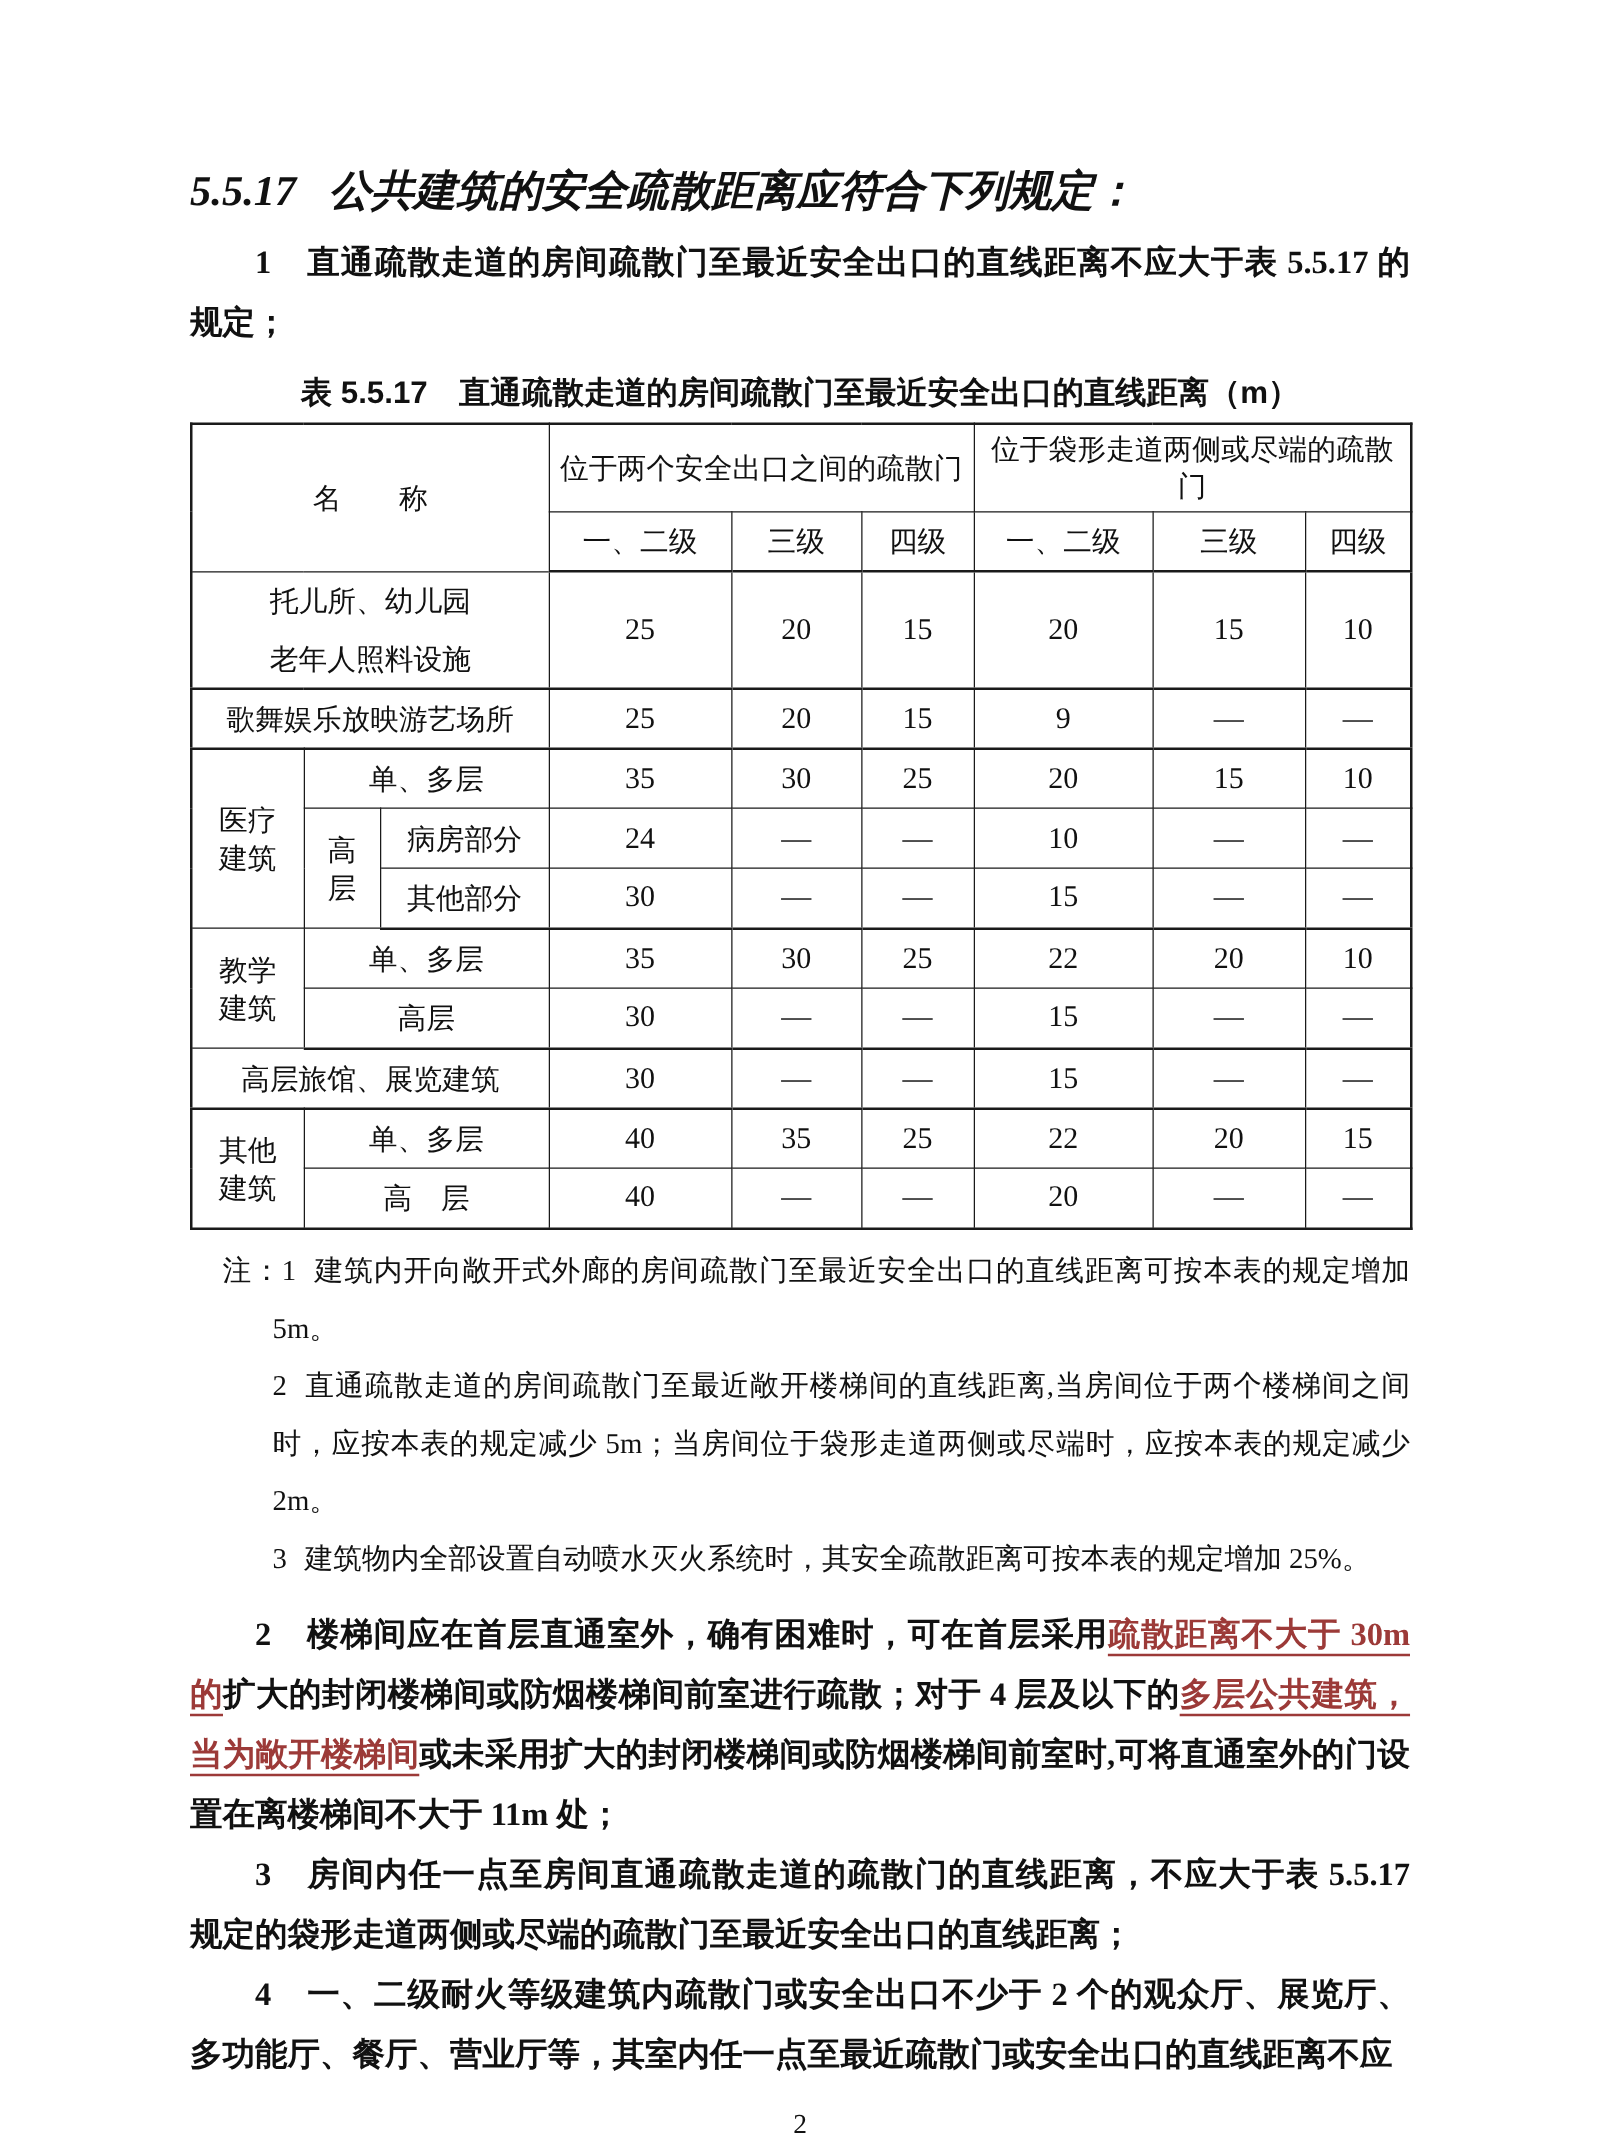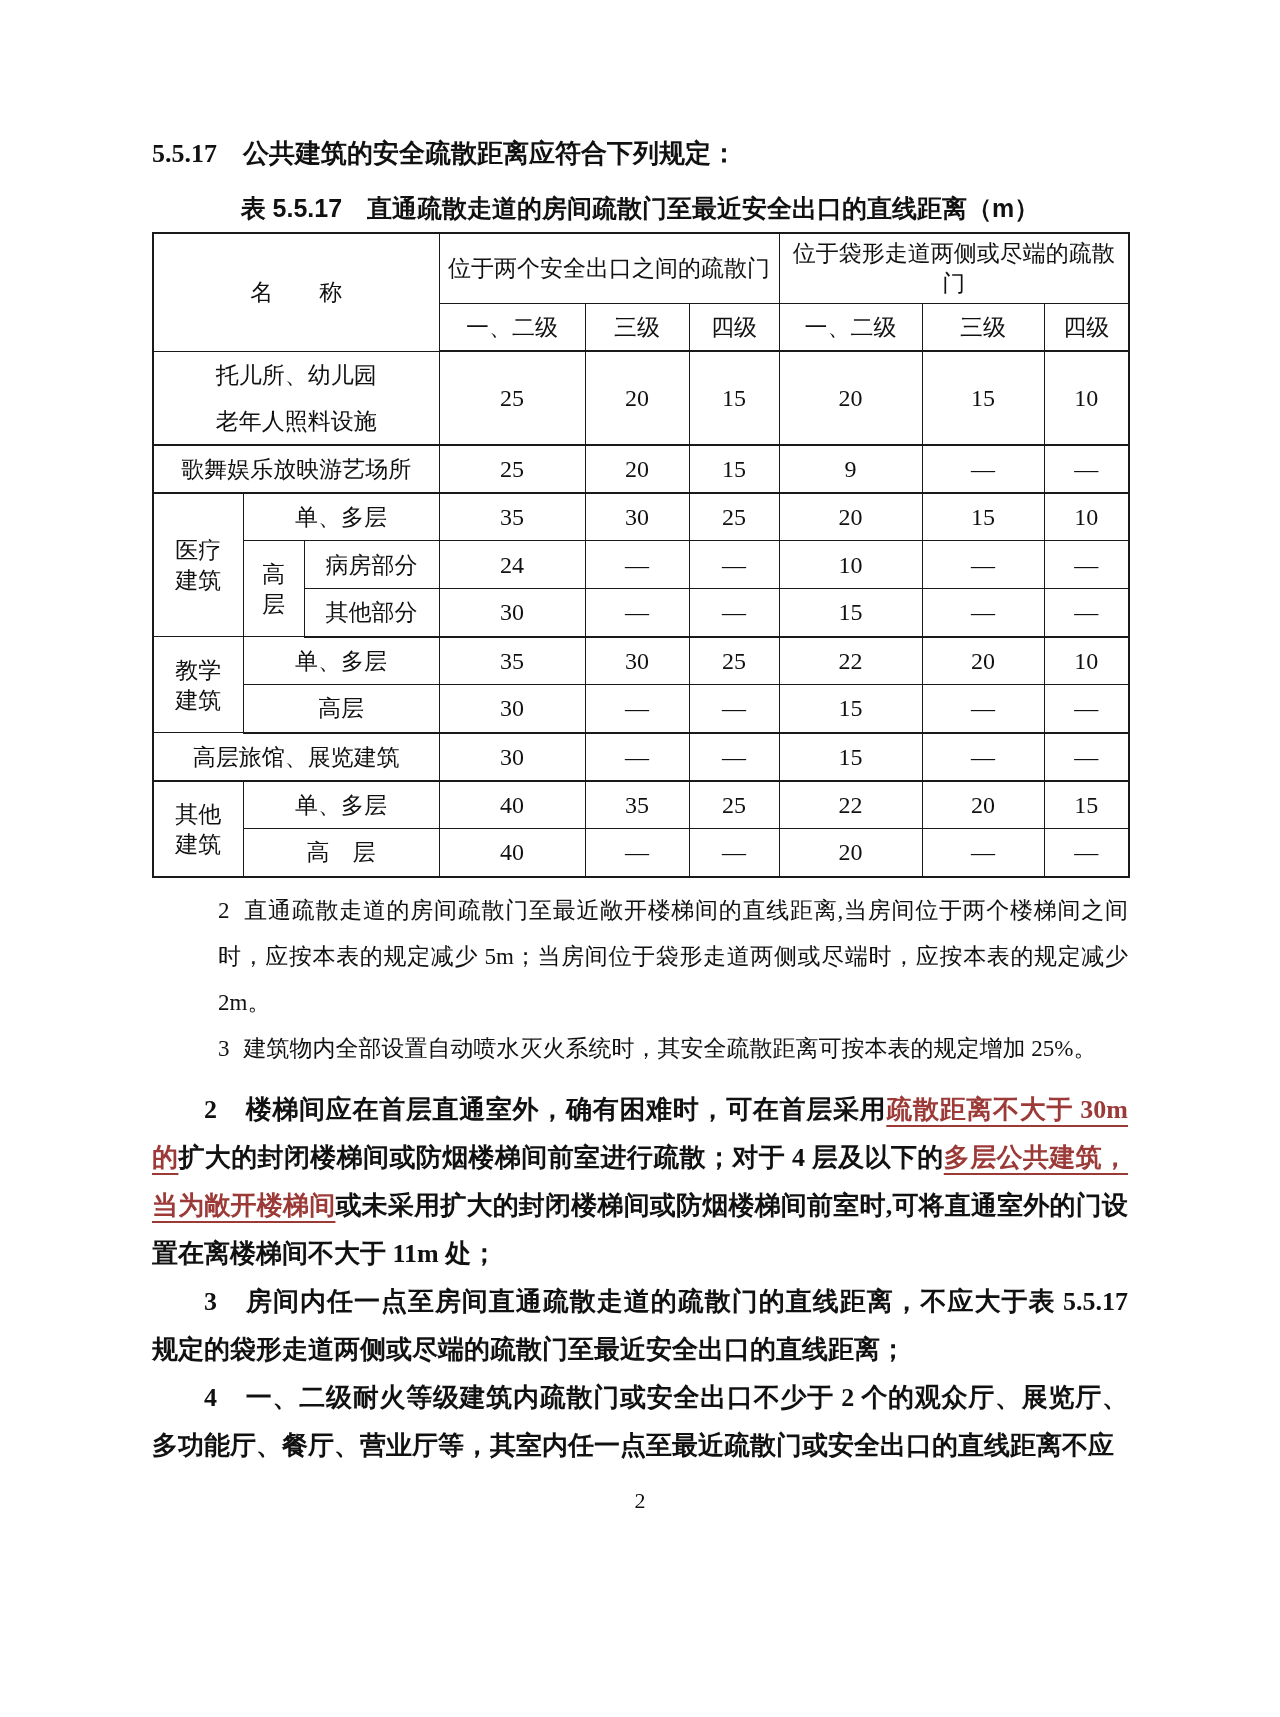--- a/index.html
+++ b/index.html
@@ -9,22 +9,23 @@
     margin: 0 auto;
     background: #ffffff;
     box-sizing: border-box;
     padding: 132px 152px 0 152px;
     color: #111;
     overflow: hidden;
     font-family: "Liberation Serif", "DejaVu Serif", serif;
   }
   
   .clause-heading {
-    font-size: 26px; line-height: 44px; font-weight: bold;
+    font-size: 34px; line-height: 44px; font-weight: bold;
     margin: 0 0 10px 0;
+    font-style: italic;
   }
   .clause-heading .num { margin-right: 26px; }
   p.body-para {
     margin: 0; font-size: 26px; line-height: 48px; font-weight: bold;
     text-align: justify; text-indent: 52px;
   }
   p.body-para .num { margin-right: 28px; }
   .red-ul {
     color: #9c3a38;
     text-decoration: underline;
@@ -74,20 +75,23 @@
 </style>
 </head>
 <body>
 
 <div class="page">
 
   <div class="clause-heading">
     <span class="num">5.5.17</span><span>公共建筑的安全疏散距离应符合下列规定：</span>
   </div>
 
+  <p class="body-para">
+    <span class="num">1</span><span>直通疏散走道的房间疏散门至最近安全出口的直线距离不应大于表 5.5.17 的规定；</span>
+  </p>
 
   <div class="tbl-caption">表 5.5.17　直通疏散走道的房间疏散门至最近安全出口的直线距离（m）</div>
 
   <table class="tbl">
     <colgroup>
       <col style="width:90px">
         <col style="width:61px">
         <col style="width:135px">
       <col style="width:146px">
         <col style="width:104px">
@@ -216,20 +220,23 @@
         <td class="val">—</td>
         <td class="val">—</td>
         <td class="val">20</td>
         <td class="val">—</td>
         <td class="val">—</td>
       </tr>
     </tbody>
   </table>
 
   <div class="notes">
+    <div class="note hang">
+      <span class="marker">注：1</span><span>建筑内开向敞开式外廊的房间疏散门至最近安全出口的直线距离可按本表的规定增加 5m。</span>
+    </div>
     <div class="note">
       <span class="marker">2</span><span>直通疏散走道的房间疏散门至最近敞开楼梯间的直线距离,当房间位于两个楼梯间之间时，应按本表的规定减少 5m；当房间位于袋形走道两侧或尽端时，应按本表的规定减少 2m。</span>
     </div>
     <div class="note">
       <span class="marker">3</span><span>建筑物内全部设置自动喷水灭火系统时，其安全疏散距离可按本表的规定增加 25%。</span>
     </div>
   </div>
 
   <p class="body-para" style="margin-top:14px">
     <span class="num">2</span><span>楼梯间应在首层直通室外，确有困难时，可在首层采用</span><span class="red-ul">疏散距离不大于 30m的</span><span>扩大的封闭楼梯间或防烟楼梯间前室进行疏散；对于 4 层及以下的</span><span class="red-ul">多层公共建筑，当为敞开楼梯间</span><span>或未采用扩大的封闭楼梯间或防烟楼梯间前室时,可将直通室外的门设置在离楼梯间不大于 11m 处；</span>

